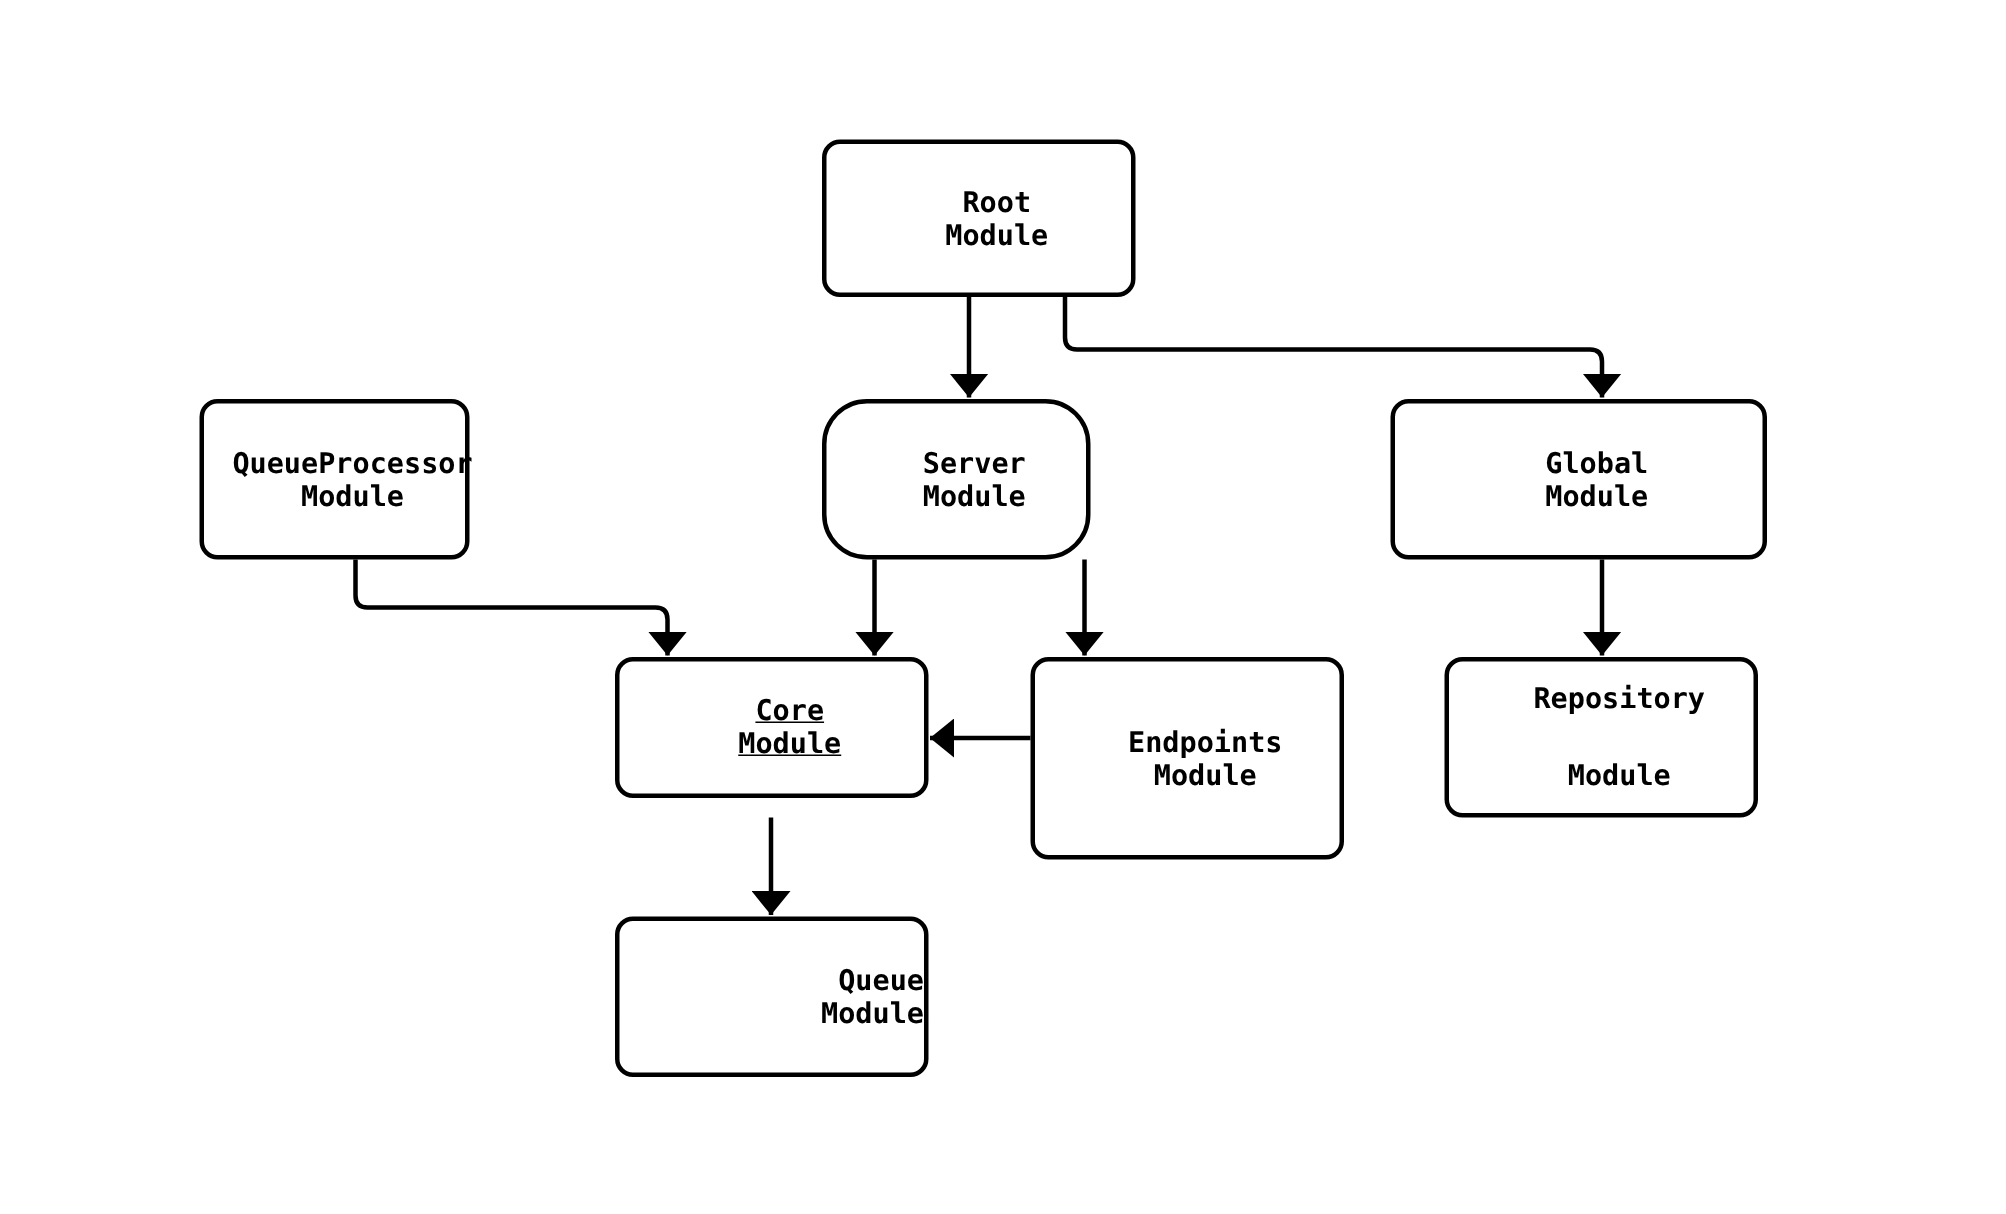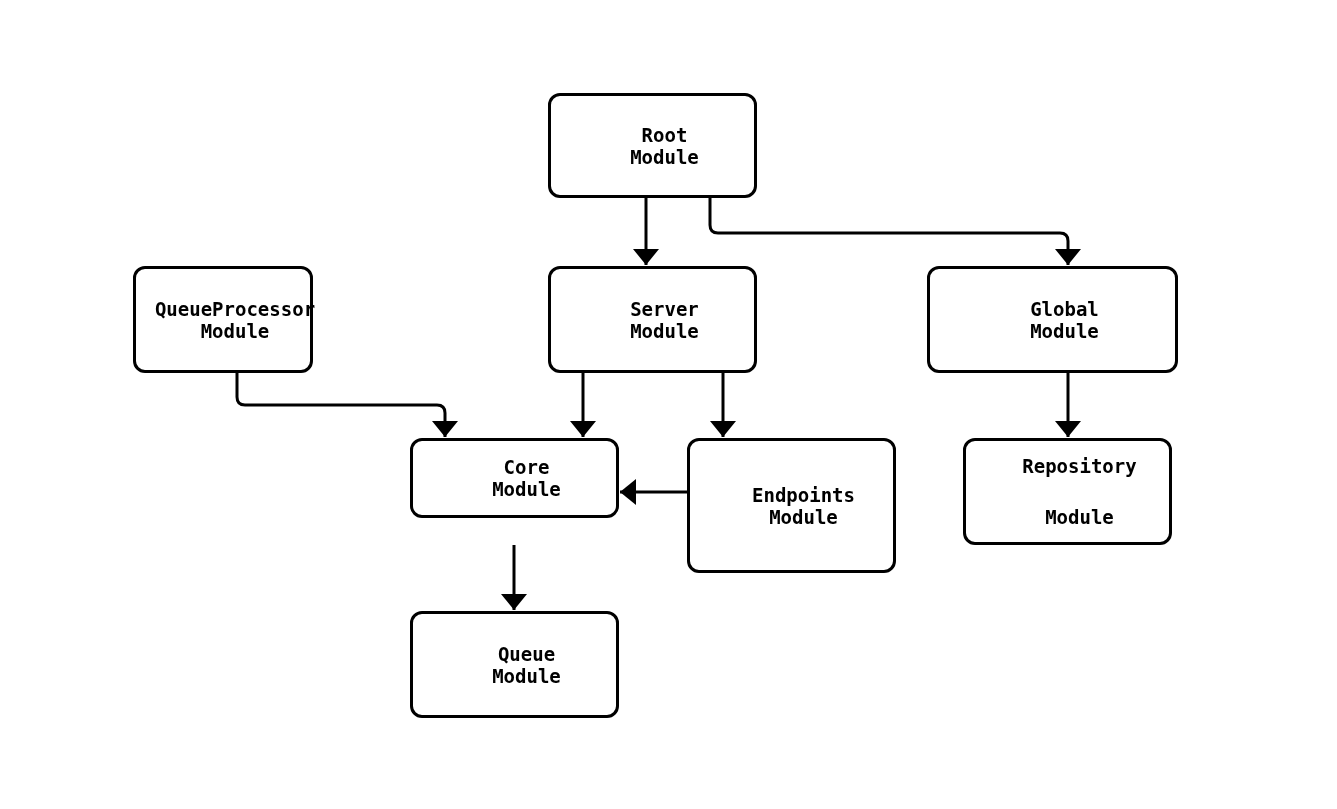--- a/index.html
+++ b/index.html
@@ -68,37 +68,37 @@
       </g>
   </svg>
 <div class="node" style="left: 548px; top: 93px; width: 209px; height: 105px;">
       <div class="node-label-line">Root</div>
       <div class="node-label-line">Module</div>
     </div>
     <div class="node" style="left: 133px; top: 266px; width: 180px; height: 107px;">
       <div class="node-label-line">QueueProcessor</div>
       <div class="node-label-line">Module</div>
     </div>
-    <div class="node" style="left: 548px; top: 266px; width: 209px; height: 107px;">
+    <div class="node" style="left: 548px; top: 266px; width: 179px; height: 107px; border-radius: 30px;">
       <div class="node-label-line">Server</div>
       <div class="node-label-line">Module</div>
     </div>
     <div class="node" style="left: 927px; top: 266px; width: 251px; height: 107px;">
       <div class="node-label-line">Global</div>
       <div class="node-label-line">Module</div>
     </div>
-    <div class="node" style="left: 410px; top: 438px; width: 209px; height: 80px;">
+    <div class="node" style="left: 410px; top: 438px; width: 209px; height: 94px; text-decoration: underline;">
       <div class="node-label-line">Core</div>
       <div class="node-label-line">Module</div>
     </div>
     <div class="node" style="left: 687px; top: 438px; width: 209px; height: 135px;">
       <div class="node-label-line">Endpoints</div>
       <div class="node-label-line">Module</div>
     </div>
     <div class="node" style="left: 963px; top: 438px; width: 209px; height: 107px; gap: 29px;">
       <div class="node-label-line">Repository</div>
       <div class="node-label-line">Module</div>
     </div>
-    <div class="node" style="left: 410px; top: 611px; width: 209px; height: 107px;">
+    <div class="node" style="left: 410px; top: 611px; width: 209px; height: 107px; align-items: flex-end;">
       <div class="node-label-line">Queue</div>
       <div class="node-label-line">Module</div>
     </div>
   </div>
 
 </body></html>

